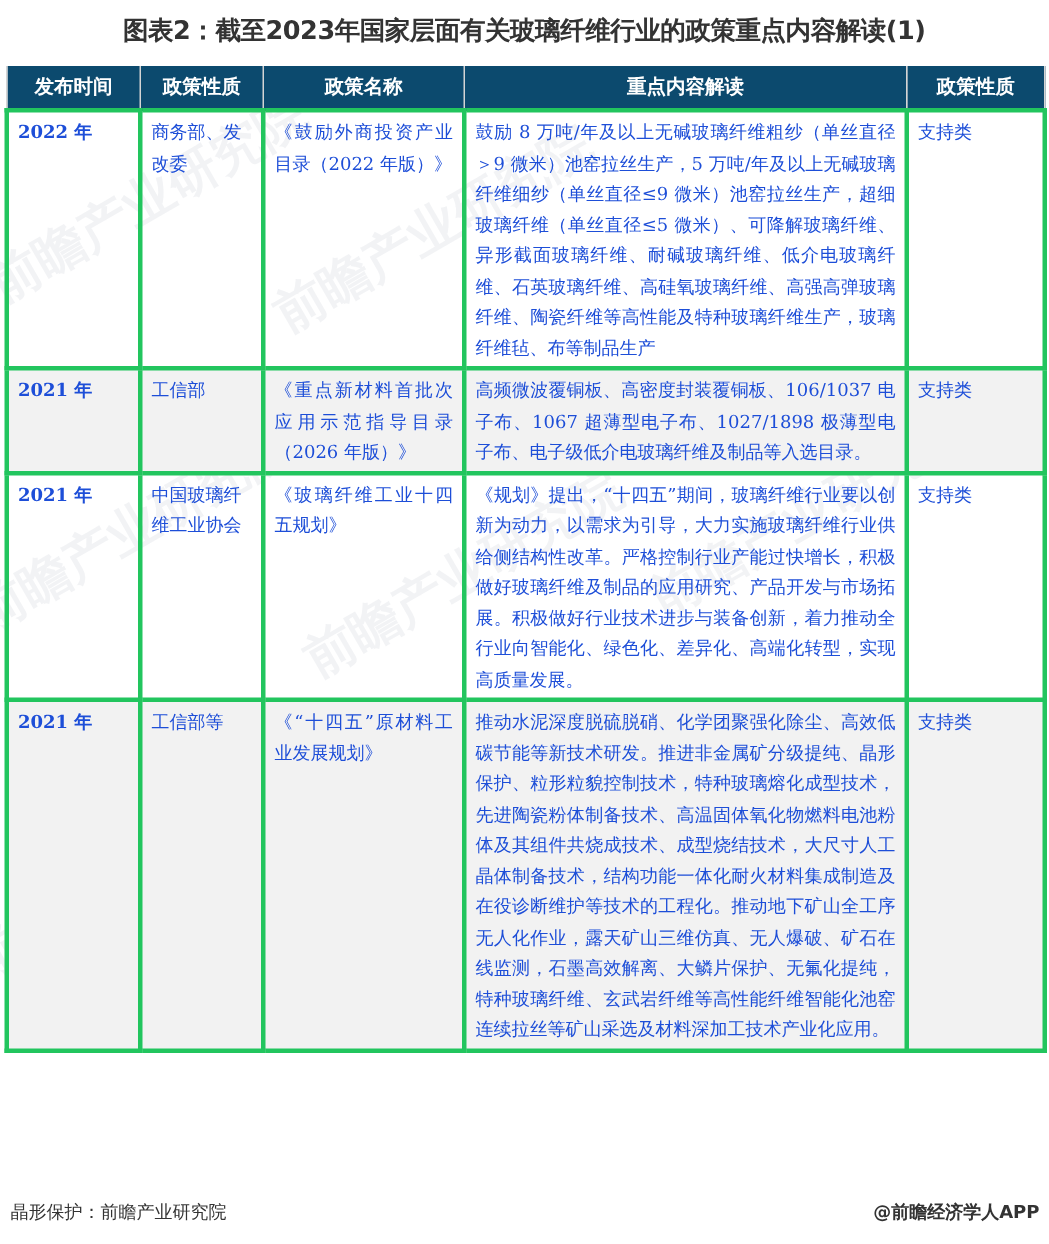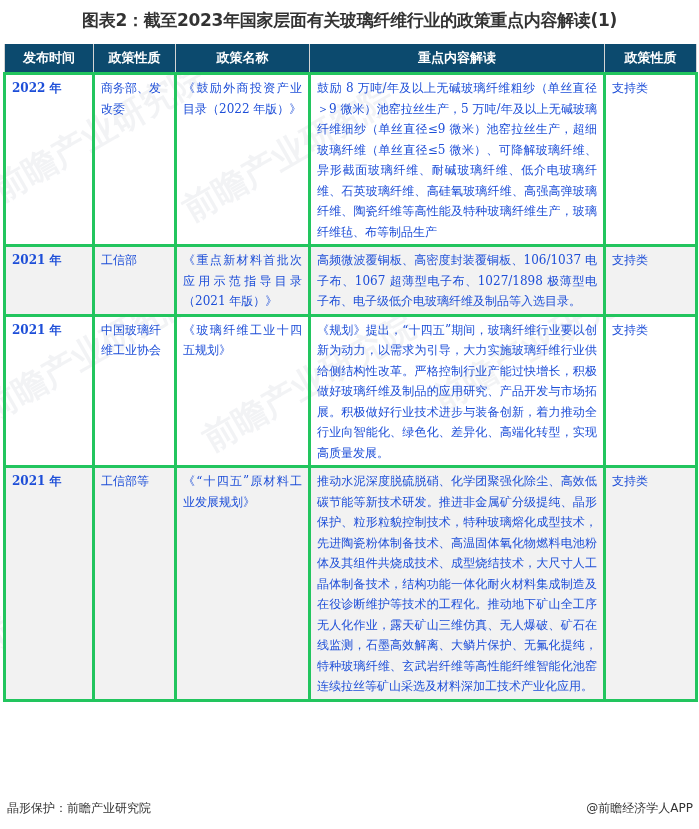--- a/index.html
+++ b/index.html
@@ -15,21 +15,21 @@
                     border: 1px solid #d4d4d4; border-top: none; padding: 4px; text-align: center; }
   table.policy td { border: 3px solid #22c55e; vertical-align: top; line-height: 20.5px;
                     padding: 3px 6px 2px 6px; color: #1d4ed8; }
   table.policy tr.shaded td { background: #f2f2f2; }
   td.year { font-weight: bold; padding-left: 7px; }
   td.name { text-align: justify; }
   td.content { text-align: justify; }
   .footer-source { position: absolute; left: 7px; top: 800px; font-size: 12px;
                    font-family: "DejaVu Sans", "Liberation Sans", sans-serif; color: #333; }
   .footer-brand { position: absolute; right: 6px; top: 800px; font-size: 12px;
-                  font-family: "DejaVu Sans", "Liberation Sans", sans-serif; color: #333; }
+                  font-family: "DejaVu Sans", "Liberation Sans", sans-serif; color: #333; font-weight: bold; }
   .watermark { position: absolute; pointer-events: none; color: rgba(150,160,175,0.12);
                font-family: "DejaVu Sans", sans-serif; font-weight: bold; font-size: 34px;
                transform: rotate(-30deg); white-space: nowrap; }
 </style>
 </head>
 <body>
 
 <div class="title">图表2：截至2023年国家层面有关玻璃纤维行业的政策重点内容解读(1)</div>
 
 <div class="watermark" style="left:-20px; top:110px;">前瞻产业研究院</div>
@@ -62,21 +62,21 @@
     <tr style="height:168px">
       <td class="year">2022 年</td>
       <td>商务部、发改委</td>
       <td class="name">《鼓励外商投资产业目录（2022 年版）》</td>
       <td class="content">鼓励 8 万吨/年及以上无碱玻璃纤维粗纱（单丝直径＞9 微米）池窑拉丝生产，5 万吨/年及以上无碱玻璃纤维细纱（单丝直径≤9 微米）池窑拉丝生产，超细玻璃纤维（单丝直径≤5 微米）、可降解玻璃纤维、异形截面玻璃纤维、耐碱玻璃纤维、低介电玻璃纤维、石英玻璃纤维、高硅氧玻璃纤维、高强高弹玻璃纤维、陶瓷纤维等高性能及特种玻璃纤维生产，玻璃纤维毡、布等制品生产</td>
       <td>支持类</td>
     </tr>
     <tr class="shaded" style="height:66px">
       <td class="year">2021 年</td>
       <td>工信部</td>
-      <td class="name">《重点新材料首批次应用示范指导目录（2021 年版）》</td>
+      <td class="name">《重点新材料首批次应用示范指导目录（2026 年版）》</td>
       <td class="content">高频微波覆铜板、高密度封装覆铜板、106/1037 电子布、1067 超薄型电子布、1027/1898 极薄型电子布、电子级低介电玻璃纤维及制品等入选目录。</td>
       <td>支持类</td>
     </tr>
     <tr style="height:148px">
       <td class="year">2021 年</td>
       <td>中国玻璃纤维工业协会</td>
       <td class="name">《玻璃纤维工业十四五规划》</td>
       <td class="content">《规划》提出，“十四五”期间，玻璃纤维行业要以创新为动力，以需求为引导，大力实施玻璃纤维行业供给侧结构性改革。严格控制行业产能过快增长，积极做好玻璃纤维及制品的应用研究、产品开发与市场拓展。积极做好行业技术进步与装备创新，着力推动全行业向智能化、绿色化、差异化、高端化转型，实现高质量发展。</td>
       <td>支持类</td>
     </tr>

